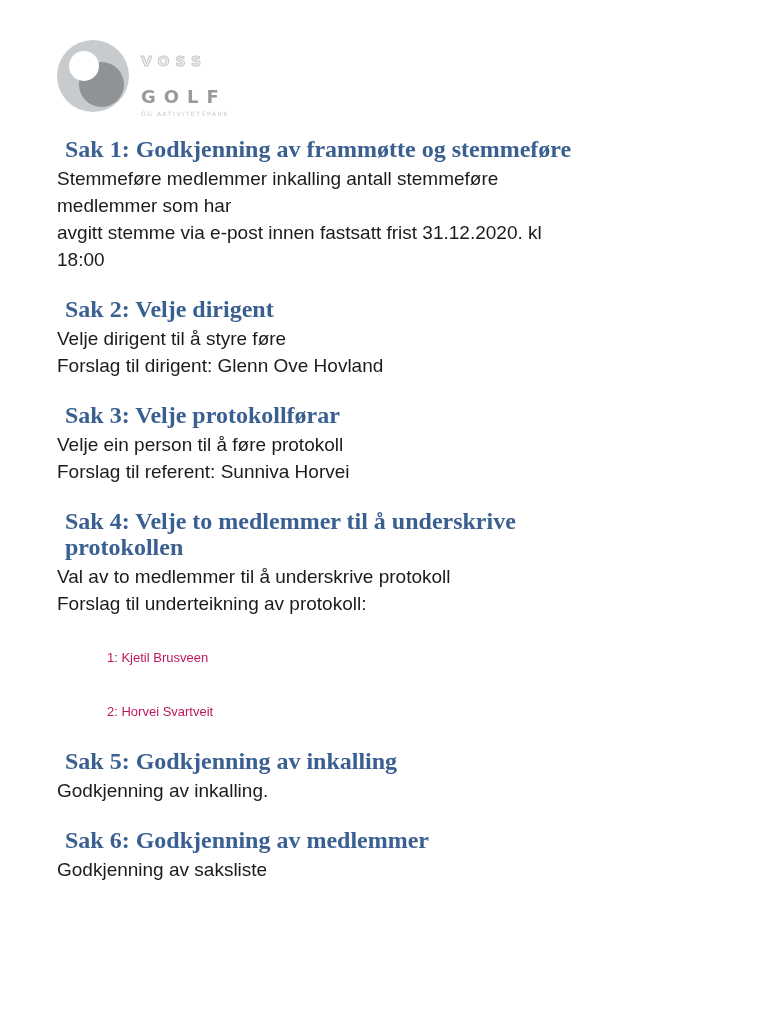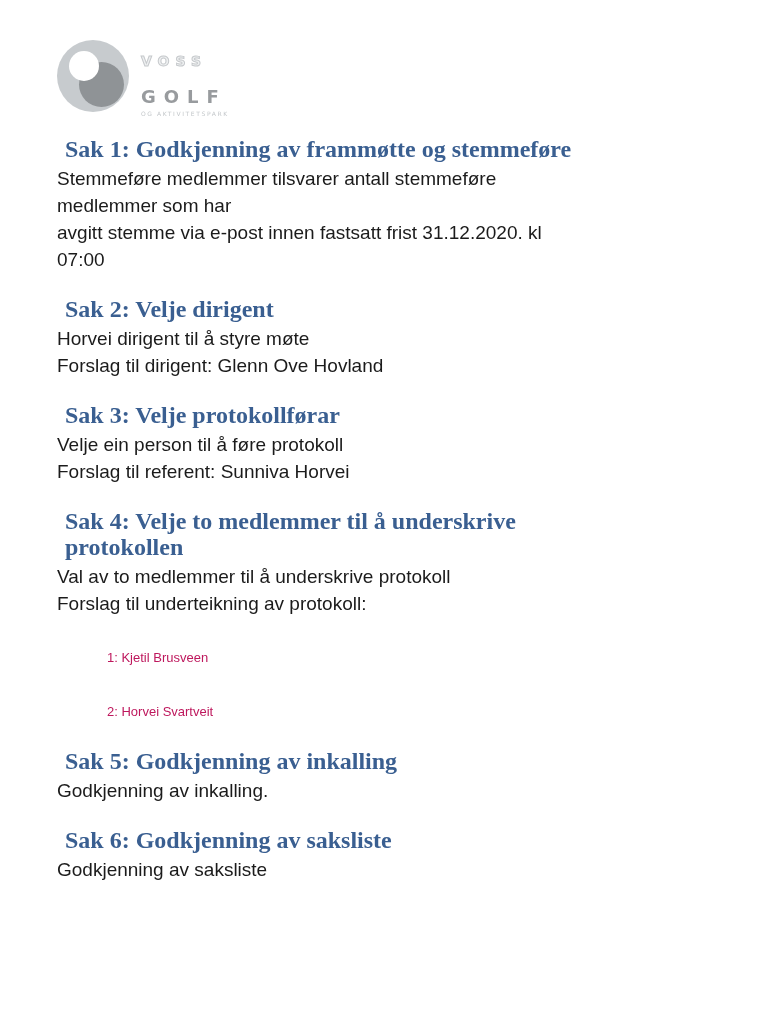--- a/index.html
+++ b/index.html
@@ -119,27 +119,27 @@
     </div>
     <div class="logo-text">
       <span class="logo-voss">VOSS</span>
       <span class="logo-golf">GOLF</span>
       <span class="logo-tagline">OG AKTIVITETSPARK</span>
     </div>
   </div>
 
   <div class="section">
     <h2>Sak 1: Godkjenning av frammøtte og stemmeføre</h2>
-    <p>Stemmeføre medlemmer tilsvarer antall stemmeføre medlemmer som har</p>
-    <p>avgitt stemme via e-post innen fastsatt frist 31.12.2020. kl 07:00</p>
+    <p>Stemmeføre medlemmer inkalling antall stemmeføre medlemmer som har</p>
+    <p>avgitt stemme via e-post innen fastsatt frist 31.12.2020. kl 18:00</p>
   </div>
 
   <div class="section">
     <h2>Sak 2: Velje dirigent</h2>
-    <p>Horvei dirigent til å styre møte</p>
+    <p>Velje dirigent til å styre føre</p>
     <p>Forslag til dirigent: Glenn Ove Hovland</p>
   </div>
 
   <div class="section">
     <h2>Sak 3: Velje protokollførar</h2>
     <p>Velje ein person til å føre protokoll</p>
     <p>Forslag til referent: Sunniva Horvei</p>
   </div>
 
   <div class="section">
@@ -149,17 +149,17 @@
     <div class="signee">1: Kjetil Brusveen</div>
     <div class="signee">2: Horvei Svartveit</div>
   </div>
 
   <div class="section">
     <h2>Sak 5: Godkjenning av inkalling</h2>
     <p>Godkjenning av inkalling.</p>
   </div>
 
   <div class="section">
-    <h2>Sak 6: Godkjenning av saksliste</h2>
+    <h2>Sak 6: Godkjenning av medlemmer</h2>
     <p>Godkjenning av saksliste</p>
   </div>
 
 </div>
 
 </body></html>

